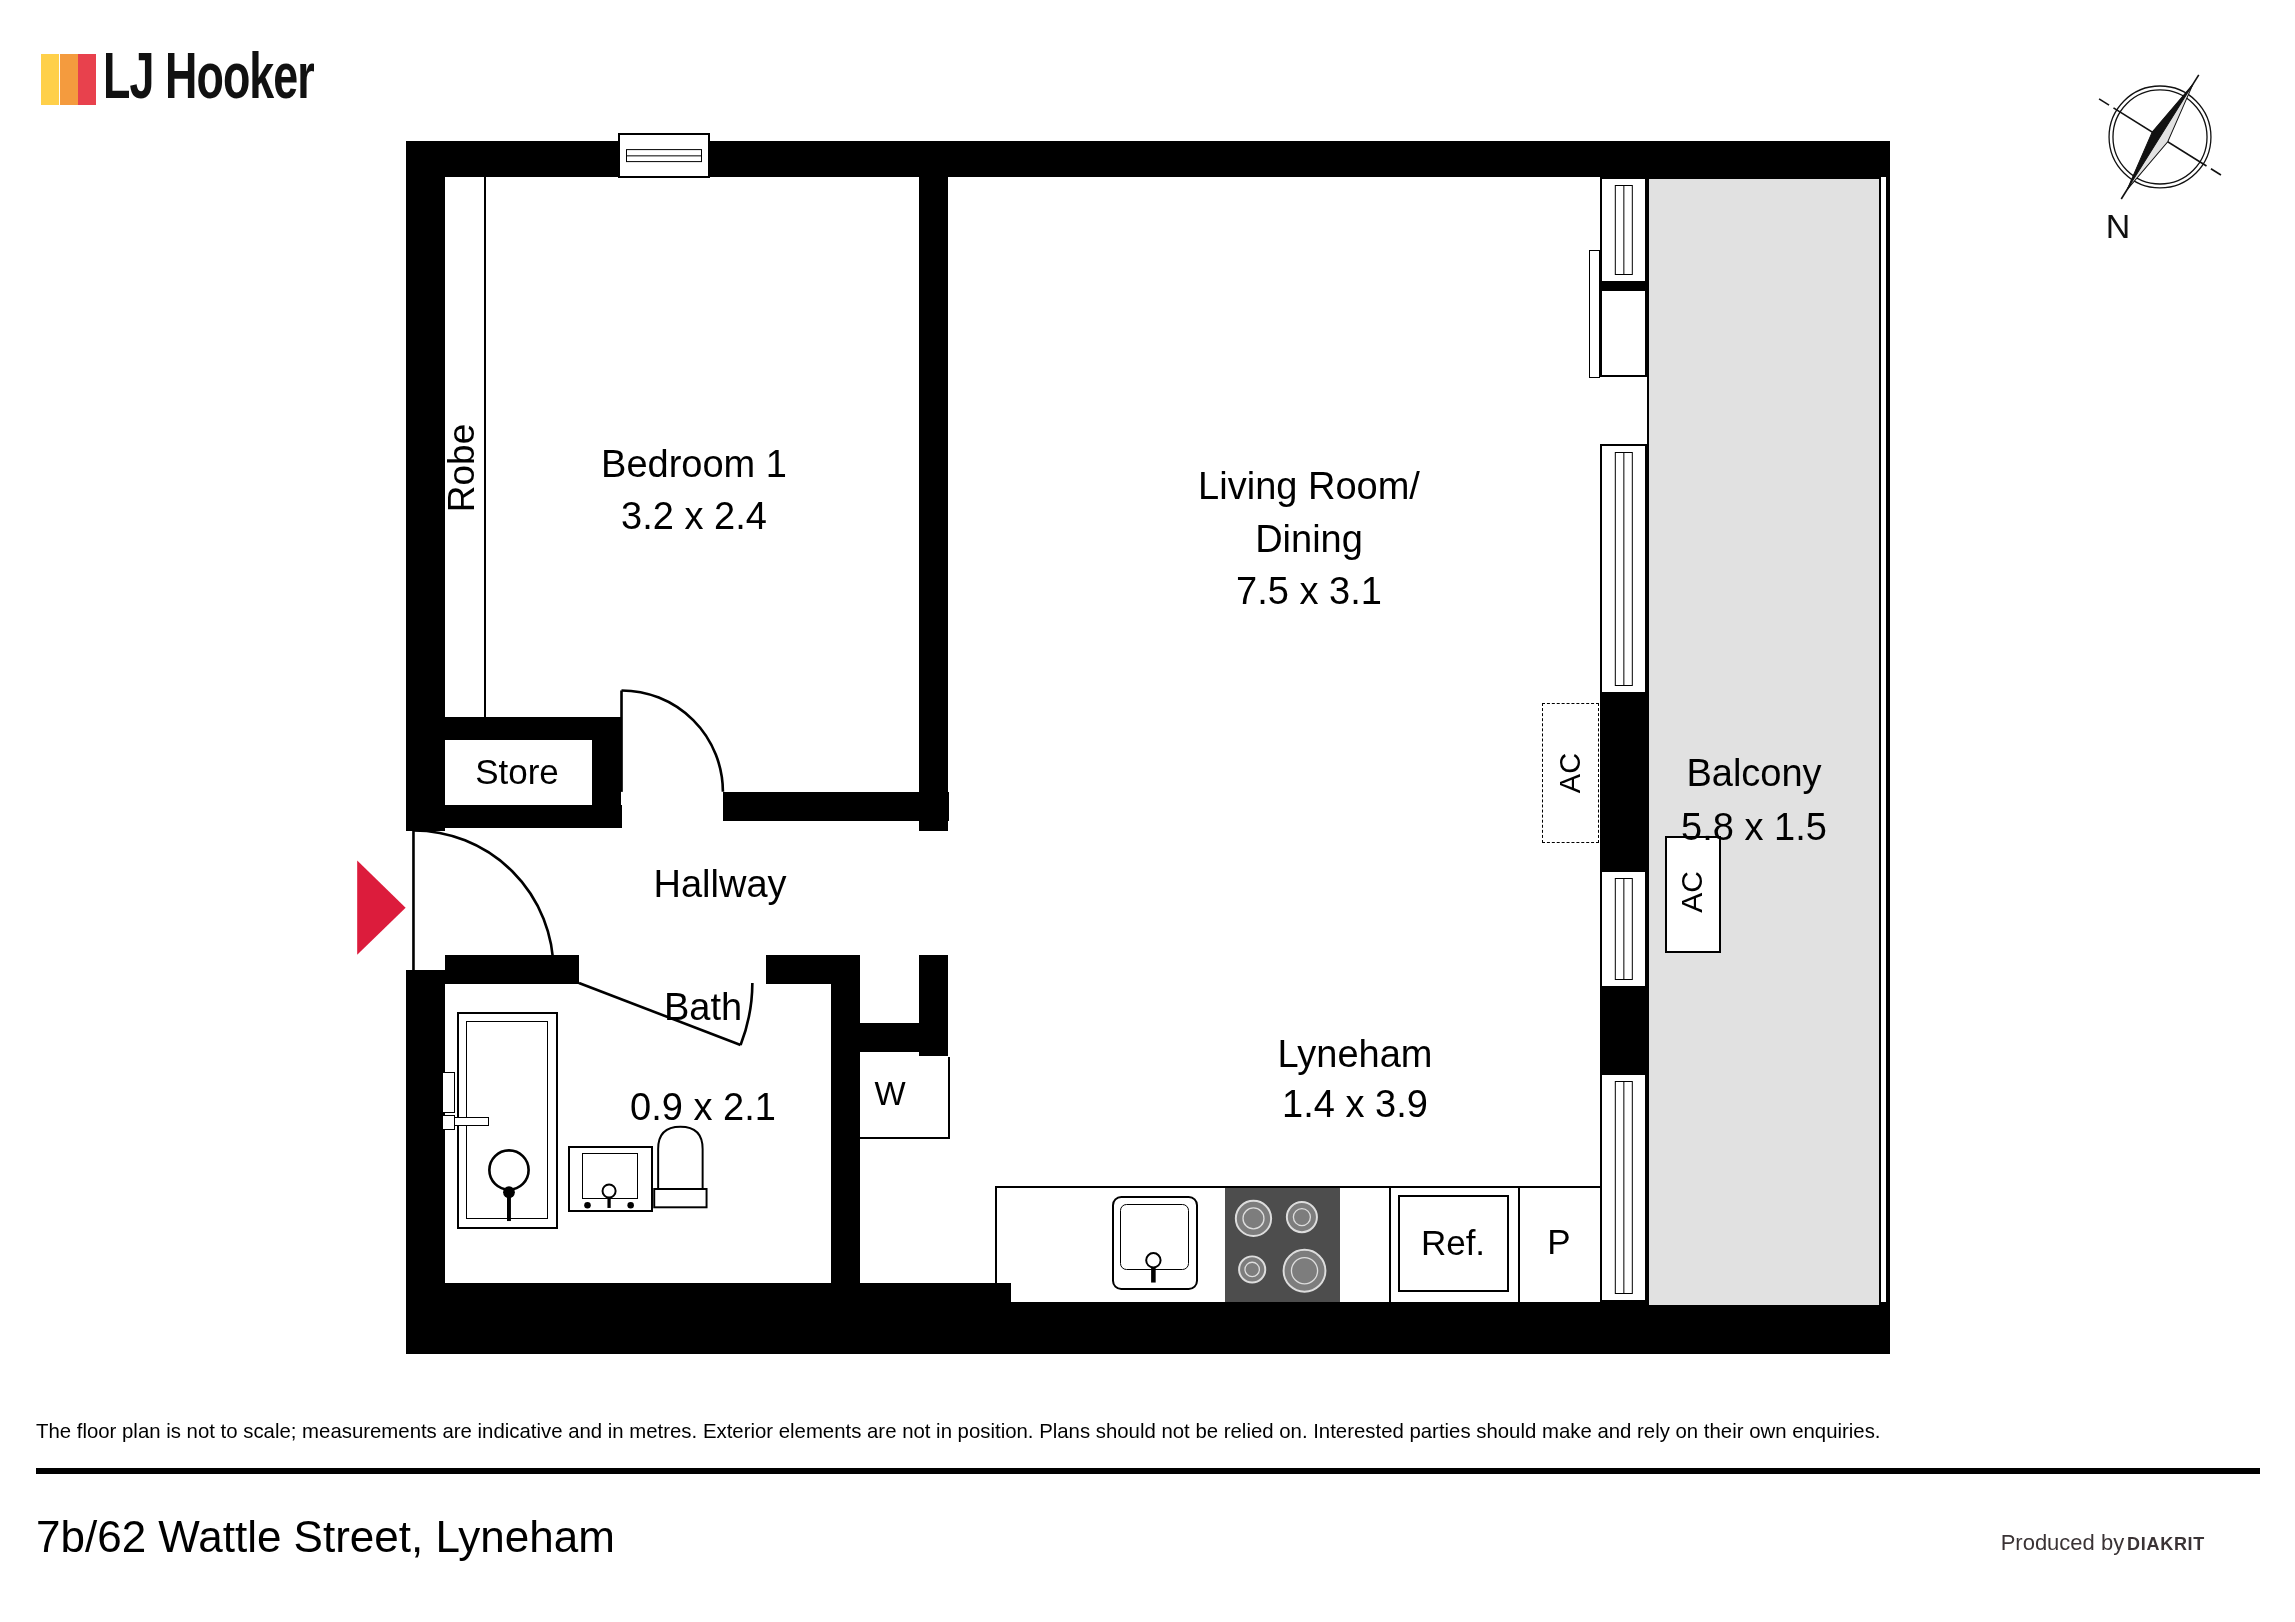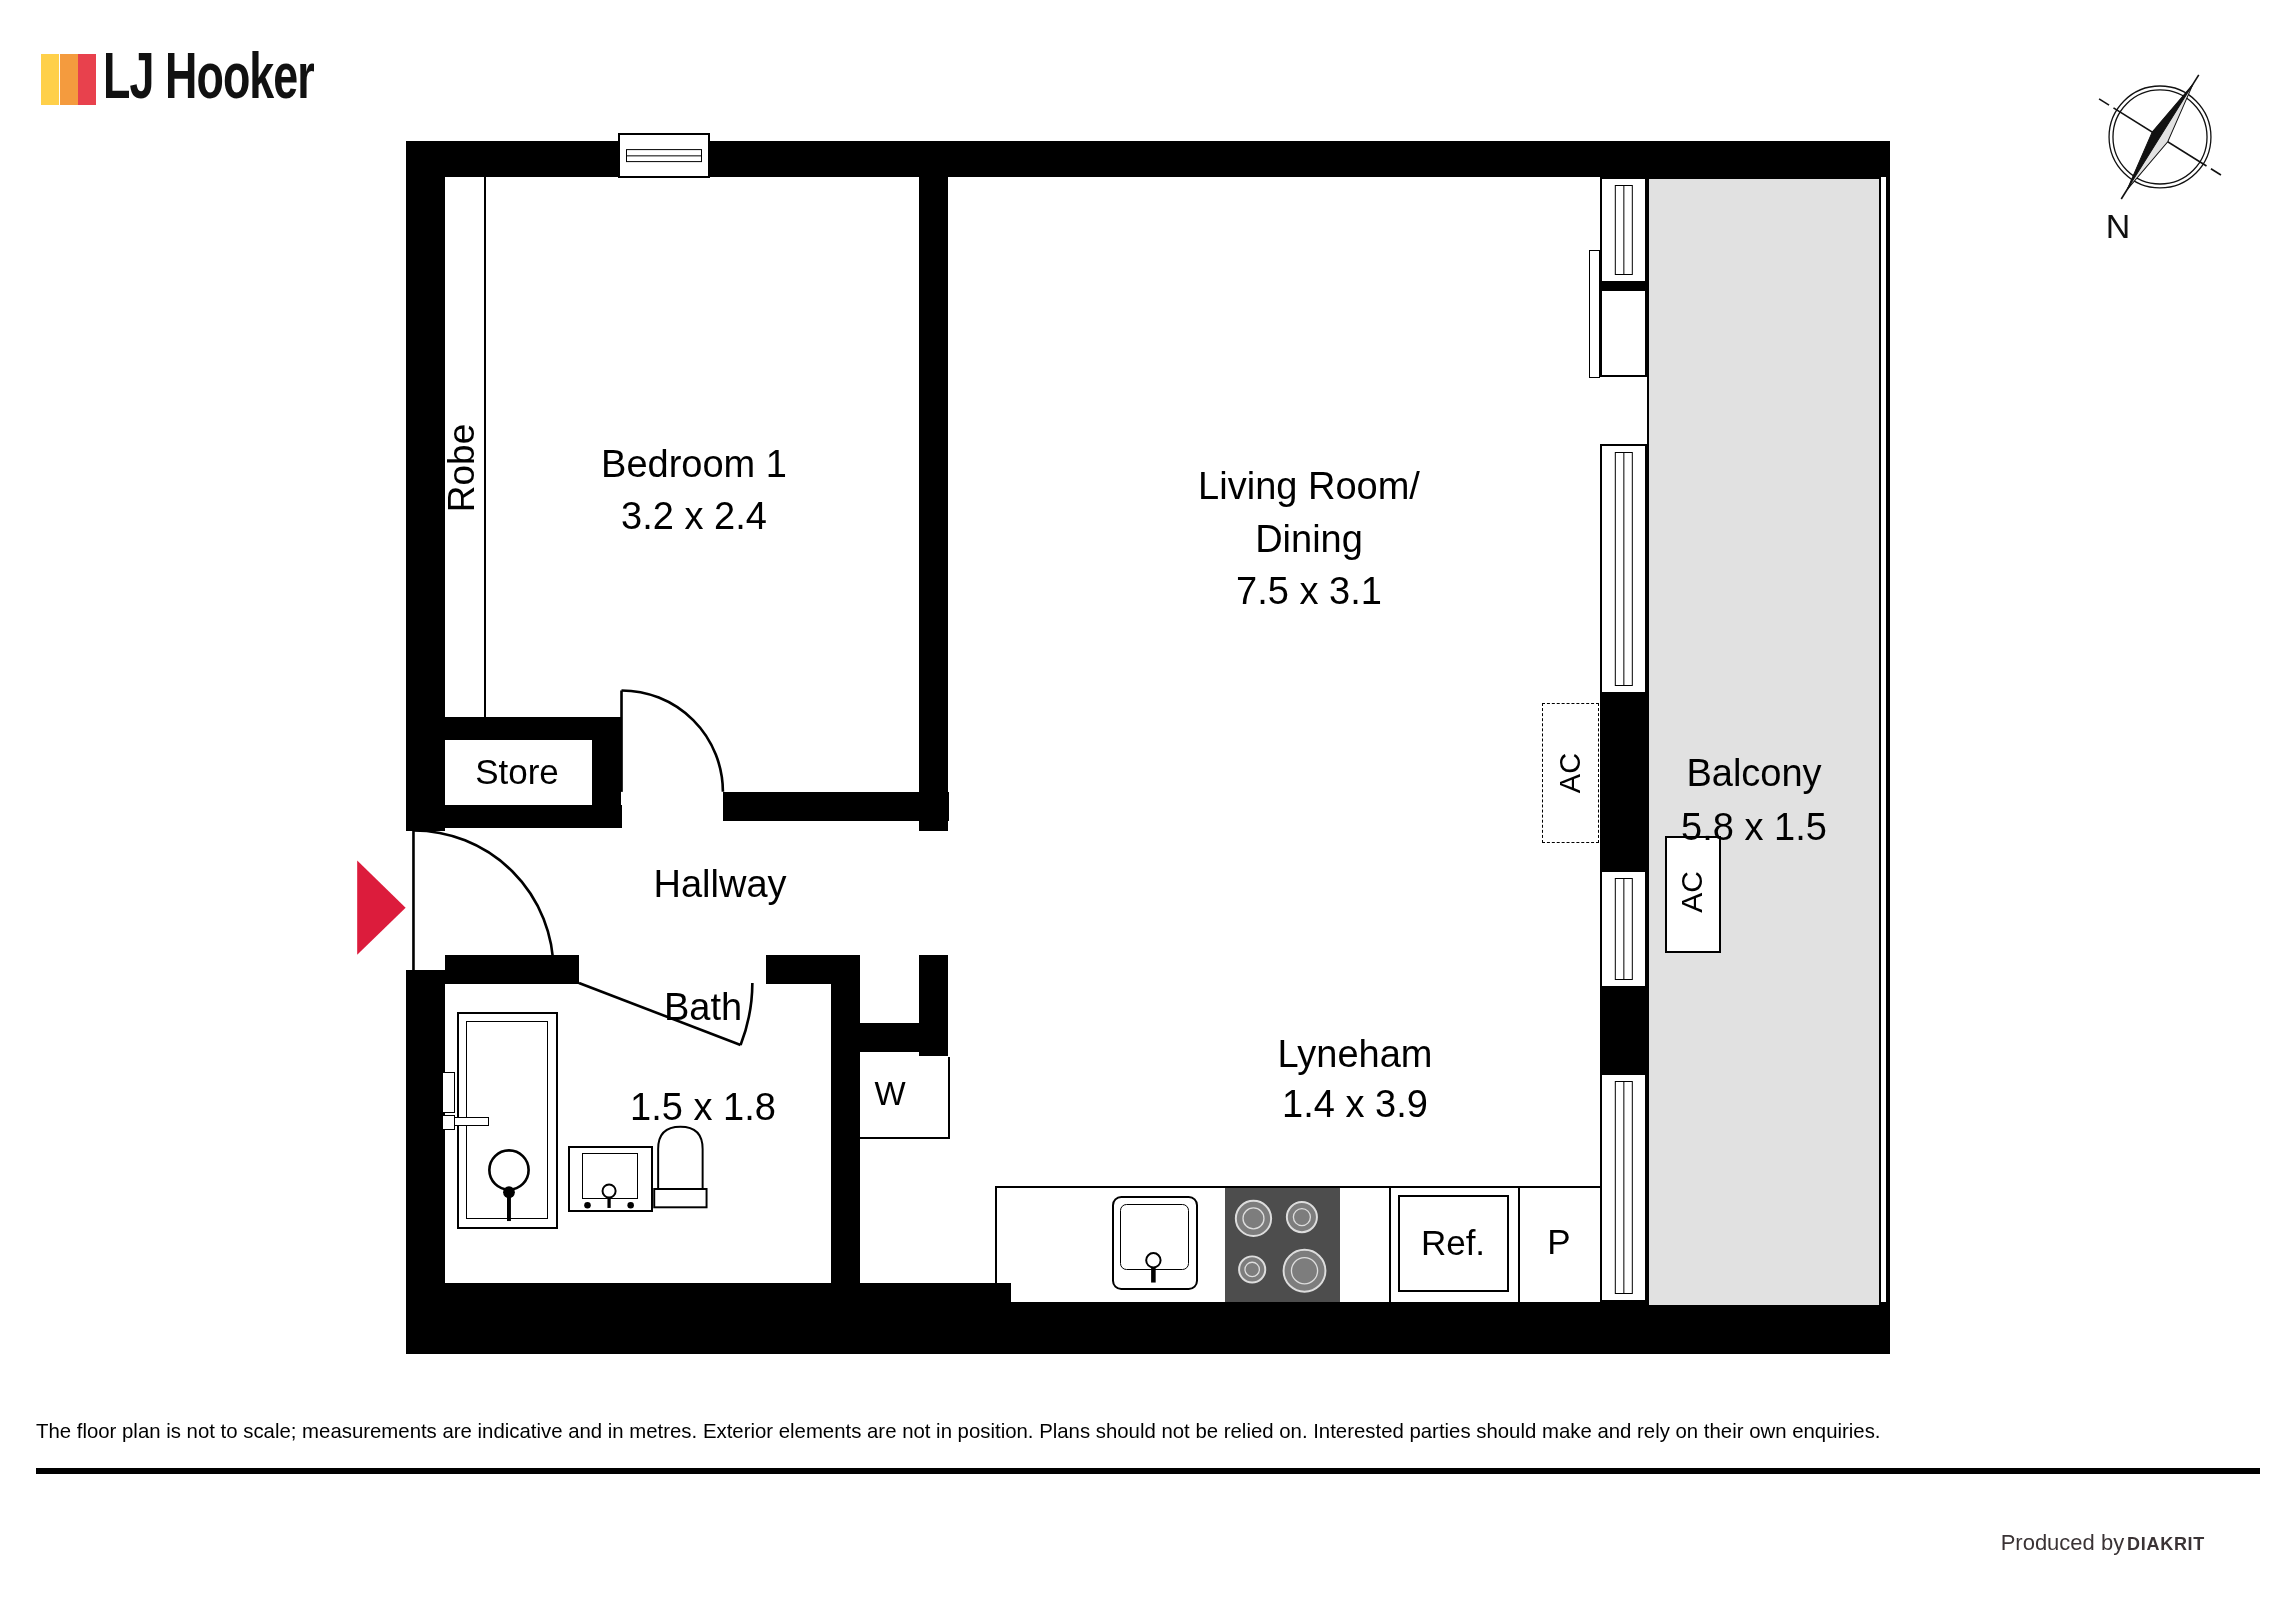--- a/index.html
+++ b/index.html
@@ -174,28 +174,29 @@
   <div class="lbl" style="left:517px;top:772px;font-size:35px;">Store</div>
   <div class="lbl" style="left:720px;top:885px;">Hallway</div>
   <div class="lbl" style="left:1309px;top:487px;">Living Room/</div>
   <div class="lbl" style="left:1309px;top:540px;text-align:right;">Dining</div>
   <div class="lbl" style="left:1309px;top:592px;">7.5 x 3.1</div>
   <div class="lbl" style="left:1754px;top:734px;margin-top:40px;">Balcony</div>
   <div class="lbl" style="left:1754px;top:828px;">5.8 x 1.5</div>
   <div class="lbl rot" style="left:1570px;top:773px;font-size:29px;">AC</div>
   <div class="lbl rot" style="left:1692px;top:892px;font-size:30px;">AC</div>
   <div class="lbl" style="left:703px;top:1008px;text-align:right;">Bath</div>
-  <div class="lbl" style="left:703px;top:1108px;">1.5 x 1.8</div>
+  <div class="lbl" style="left:703px;top:1108px;">0.9 x 2.1</div>
   <div class="lbl" style="left:890px;top:1094px;font-size:33px;">W</div>
   <div class="lbl" style="left:1355px;top:1055px;">Lyneham</div>
   <div class="lbl" style="left:1355px;top:1105px;">1.4 x 3.9</div>
   <div class="lbl" style="left:1453px;top:1243px;font-size:35px;">Ref.</div>
   <div class="lbl" style="left:1559px;top:1242px;font-size:35px;">P</div>
 
   <div id="disclaimer">The floor plan is not to scale; measurements are indicative and in metres. Exterior elements are not in position. Plans should not be relied on. Interested parties should make and rely on their own enquiries.</div>
   <div id="footer-rule"></div>
+  <div id="address">7b/62 Wattle Street, Lyneham</div>
   <div id="produced">
     <span class="pby">Produced by</span>
     <span class="diak">DIAKRIT</span>
   </div>
 
 </div>
 
 
 </body></html>

